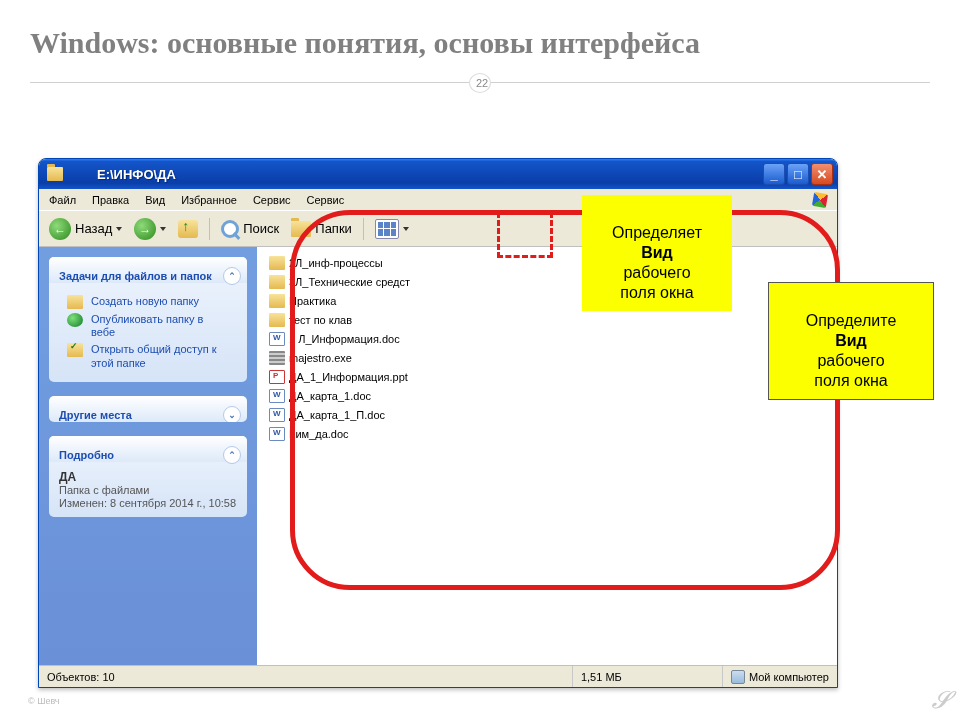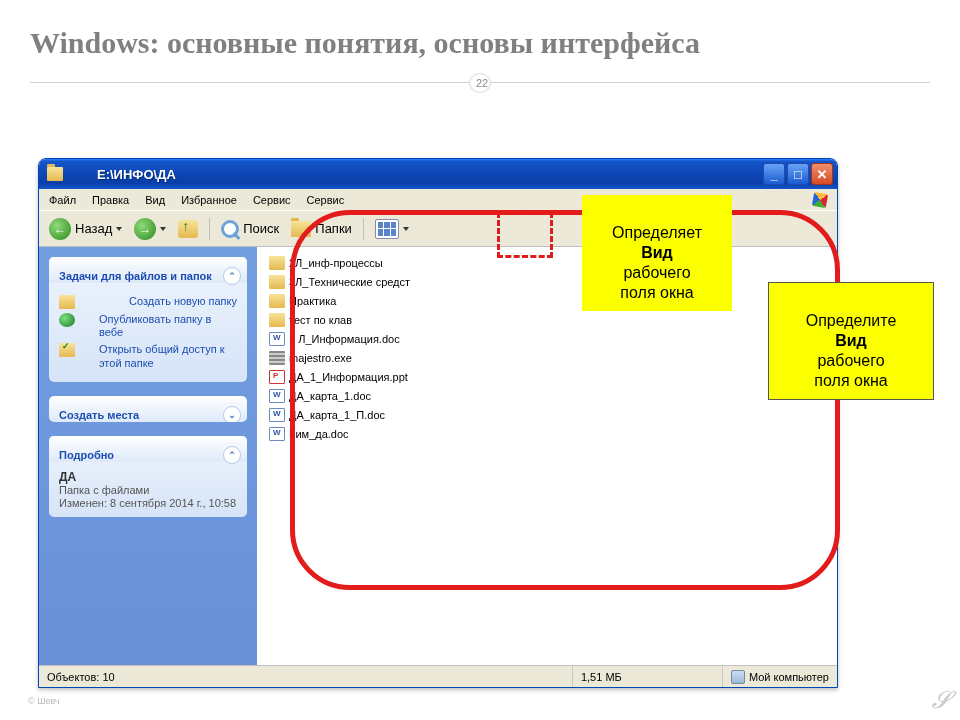--- a/index.html
+++ b/index.html
@@ -200,22 +200,22 @@
     display:flex;align-items:center;justify-content:space-between;
     padding: 12px 6px 0 10px;
     font-size:11px;font-weight:bold;color:#1c4db1;
   }
   .collapse-btn {
     width:18px;height:18px;border-radius:50%;border:1px solid #b4c9e8;background:#fff;
     display:flex;align-items:center;justify-content:center;color:#4b76c0;font-size:9px;
   }
   .panel-body { padding: 8px 10px; font-size: 11px; color:#1c4db1;}
   .task-item {
-    display:flex;align-items:flex-start;gap:24px;
-    margin: 4px 0; line-height:1.2;justify-content:space-between;
+    display:flex;align-items:flex-start;gap:8px;
+    margin: 4px 8px; line-height:1.2;
   }
   .task-item a{color:#1c4db1;text-decoration:none;}
   .mini-ico{width:16px;height:14px;flex-shrink:0;display:inline-block;}
   .mini-folder{background:linear-gradient(#f7e39a,#e5b950);border-radius:1px;}
   .mini-globe{border-radius:50%;background:radial-gradient(circle at 35% 35%, #7de07a, #117a27);}
   .mini-share{background:linear-gradient(#f7e39a,#e5b950);border-radius:1px;position:relative;}
   .mini-share::after{content:"✓";position:absolute;color:#1a7a1a;font-size:9px;top:-2px;left:3px;font-weight:bold;}
   .details .name{font-weight:bold;color:#333;font-size:12px;}
   .details .type{color:#555;}
   .details .mod{color:#555;margin-top:1px;}
@@ -366,21 +366,21 @@
           </div>
           <div class="task-item">
             <span class="mini-ico mini-share"></span>
             <a>Открыть общий доступ к этой папке</a>
           </div>
         </div>
       </div>
 
       <div class="panel-box">
         <div class="panel-head">
-          <span>Создать места</span>
+          <span>Другие места</span>
           <span class="collapse-btn">⌄</span>
         </div>
       </div>
 
       <div class="panel-box details">
         <div class="panel-head">
           <span>Подробно</span>
           <span class="collapse-btn">⌃</span>
         </div>
         <div class="panel-body">

